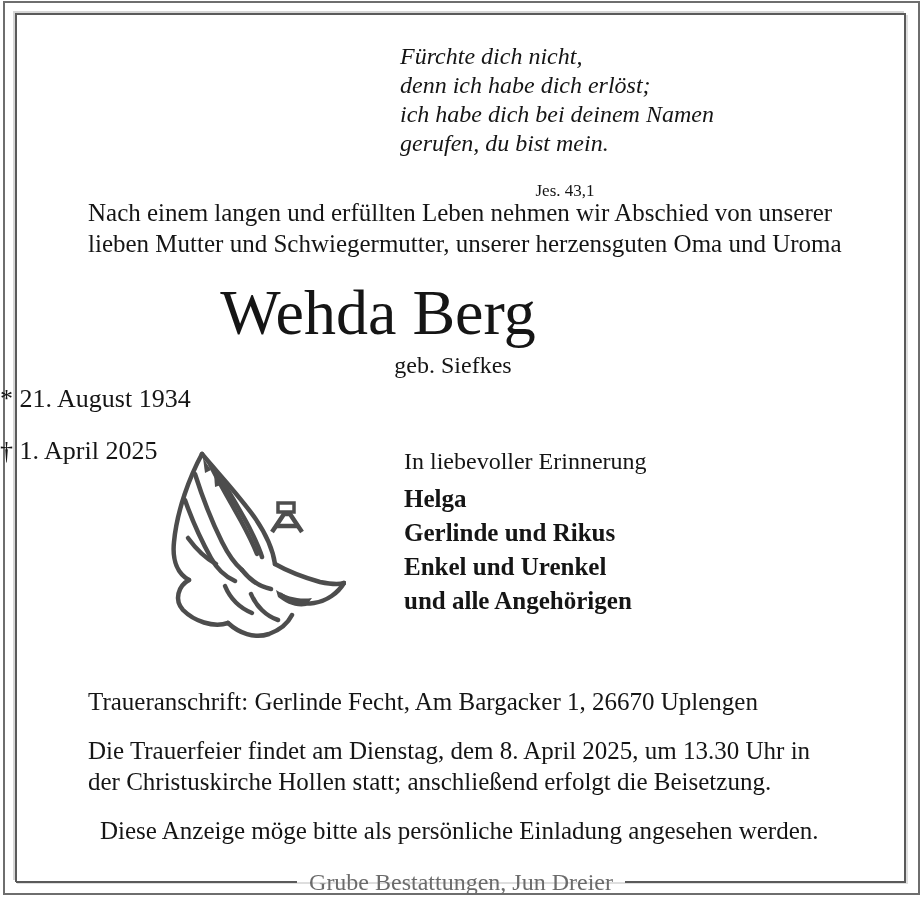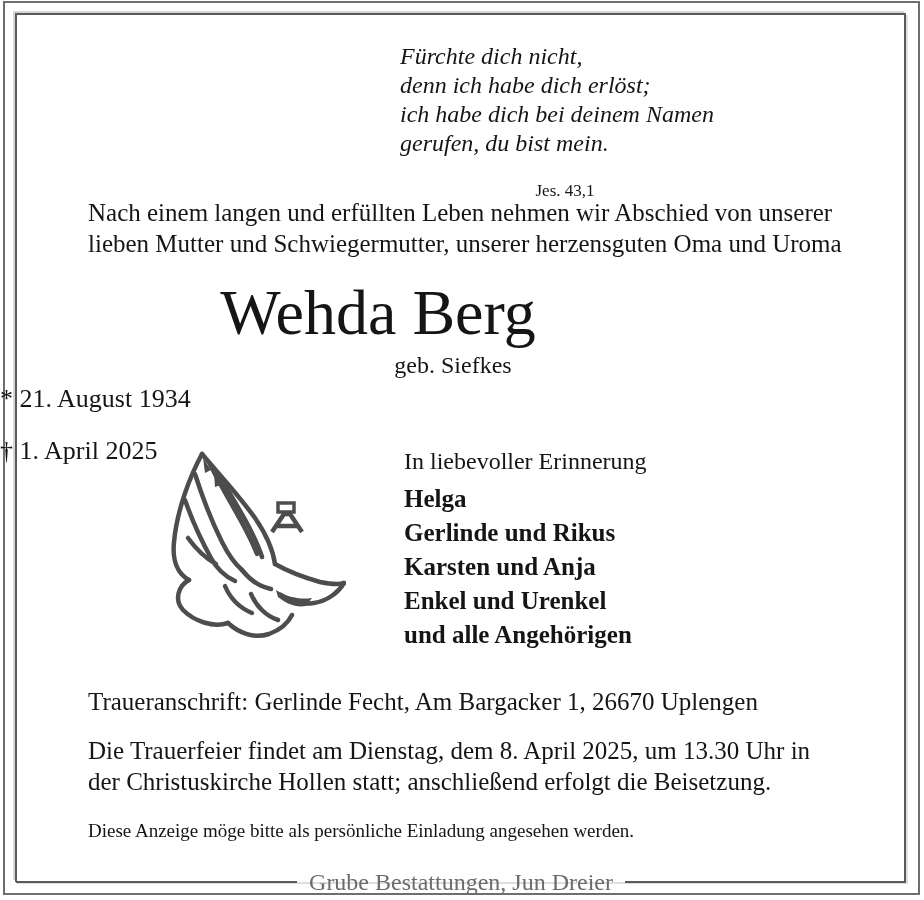--- a/index.html
+++ b/index.html
@@ -66,22 +66,22 @@
   
   .address{
     position:absolute;left:88px;top:686px;width:790px;
     font-size:25px;line-height:31px;
   }
   .service{
     position:absolute;left:88px;top:735px;width:790px;
     font-size:25px;line-height:31px;
   }
   .invitation{
-    position:absolute;left:88px;top:815px;width:790px;
-    font-size:19px;line-height:31px;
+    position:absolute;left:100px;top:815px;width:790px;
+    font-size:25px;line-height:31px;
   }
   
   .footer-row{
     position:absolute;left:16px;top:868px;width:890px;height:28px;
     display:flex;align-items:center;gap:12px;
   }
   .footer-line{flex:1;height:2px;background:#5a5a5a;}
   .footer-text{
     color:#6b6b6b;font-size:24px;line-height:26px;white-space:nowrap;
   }
@@ -151,21 +151,20 @@
       <rect x="122" y="57" width="16" height="9"></rect>
       <path d="M116 86 L128 68 L134 68 L146 86" stroke-width="4.5"></path>
       <path d="M119 80 L143 80" stroke-width="4.5"></path>
     </g>
   </svg>
 
   <div class="memorial">
     <div class="memorial-heading">In liebevoller Erinnerung</div>
     <div class="mourner">Helga</div>
     <div class="mourner">Gerlinde und Rikus</div>
-    <div class="mourner">Karsten und Anja</div>
     <div class="mourner">Enkel und Urenkel</div>
     <div class="mourner">und alle Angehörigen</div>
   </div>
 
   <div class="address">Traueranschrift: Gerlinde Fecht, Am Bargacker 1, 26670 Uplengen</div>
 
   <div class="service">
     <div>Die Trauerfeier findet am Dienstag, dem 8. April 2025, um 13.30 Uhr in</div>
     <div>der Christuskirche Hollen statt; anschließend erfolgt die Beisetzung.</div>
   </div>

